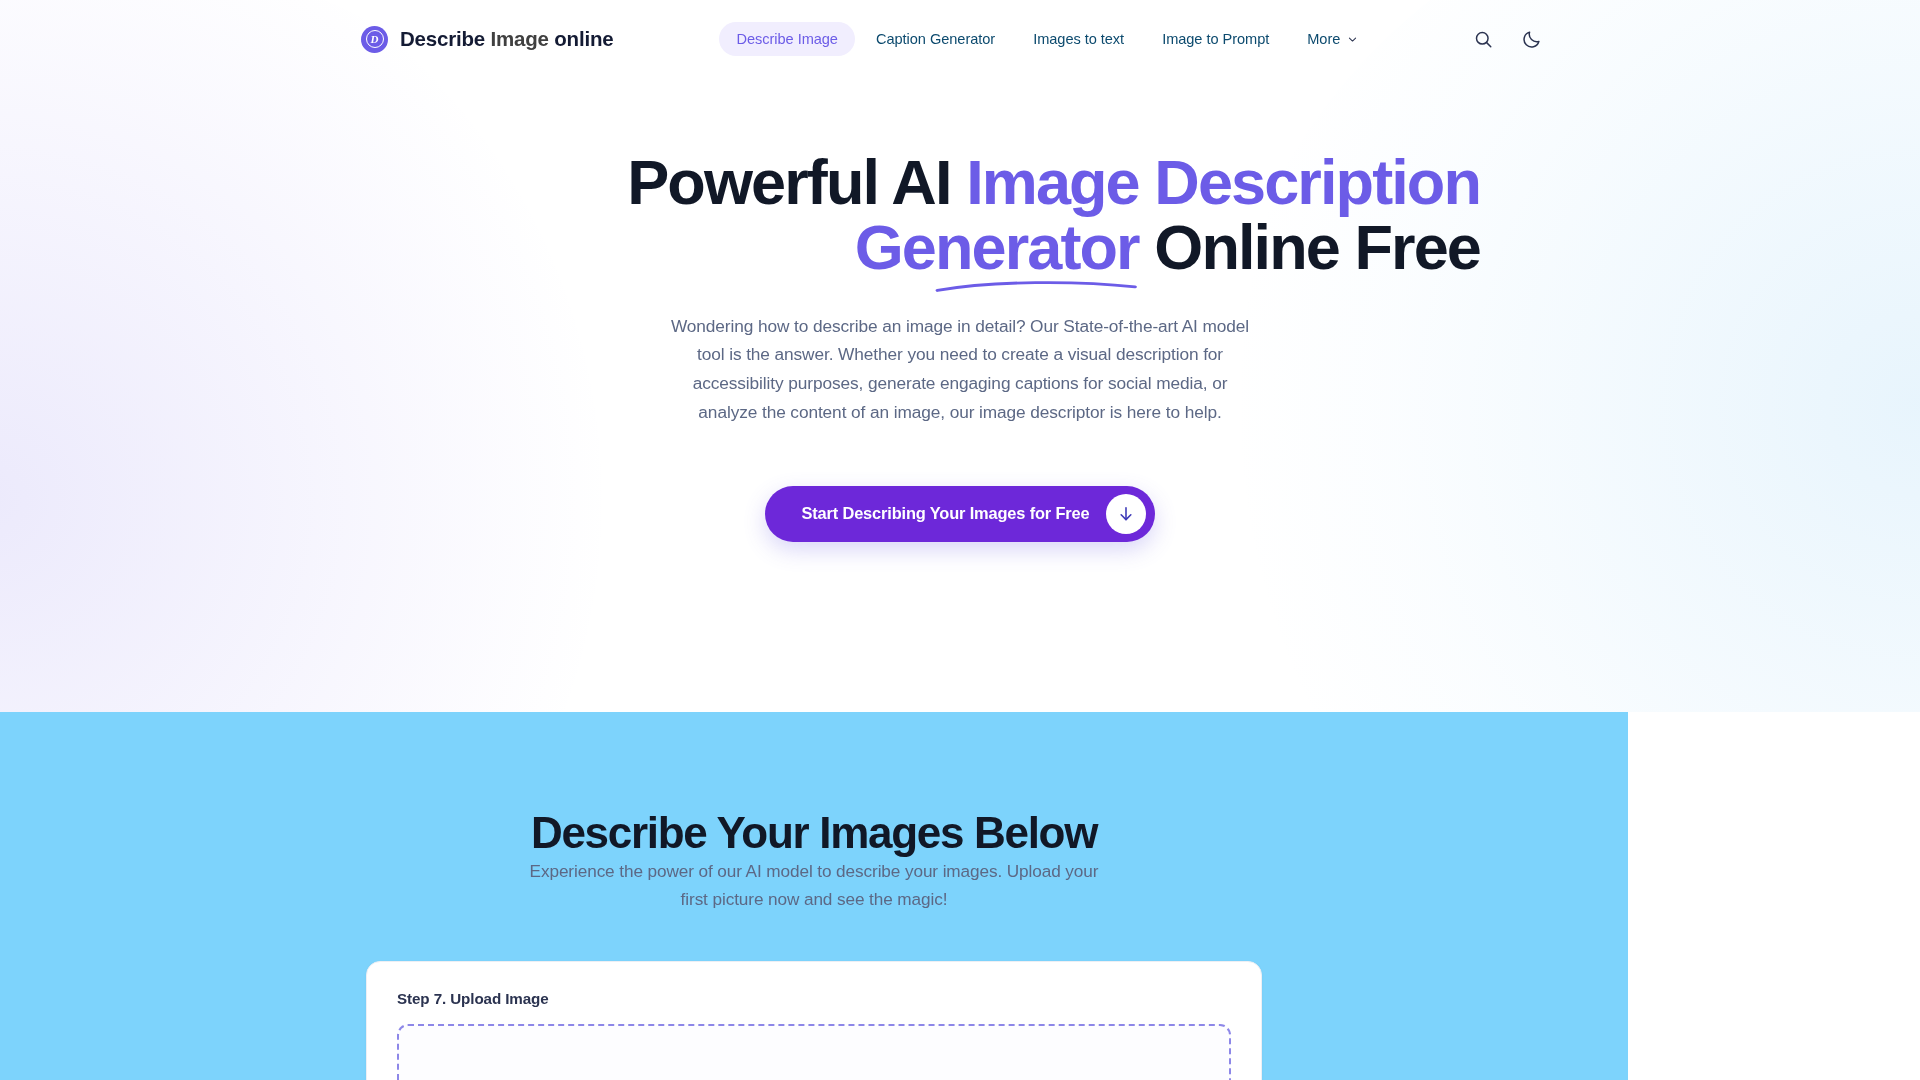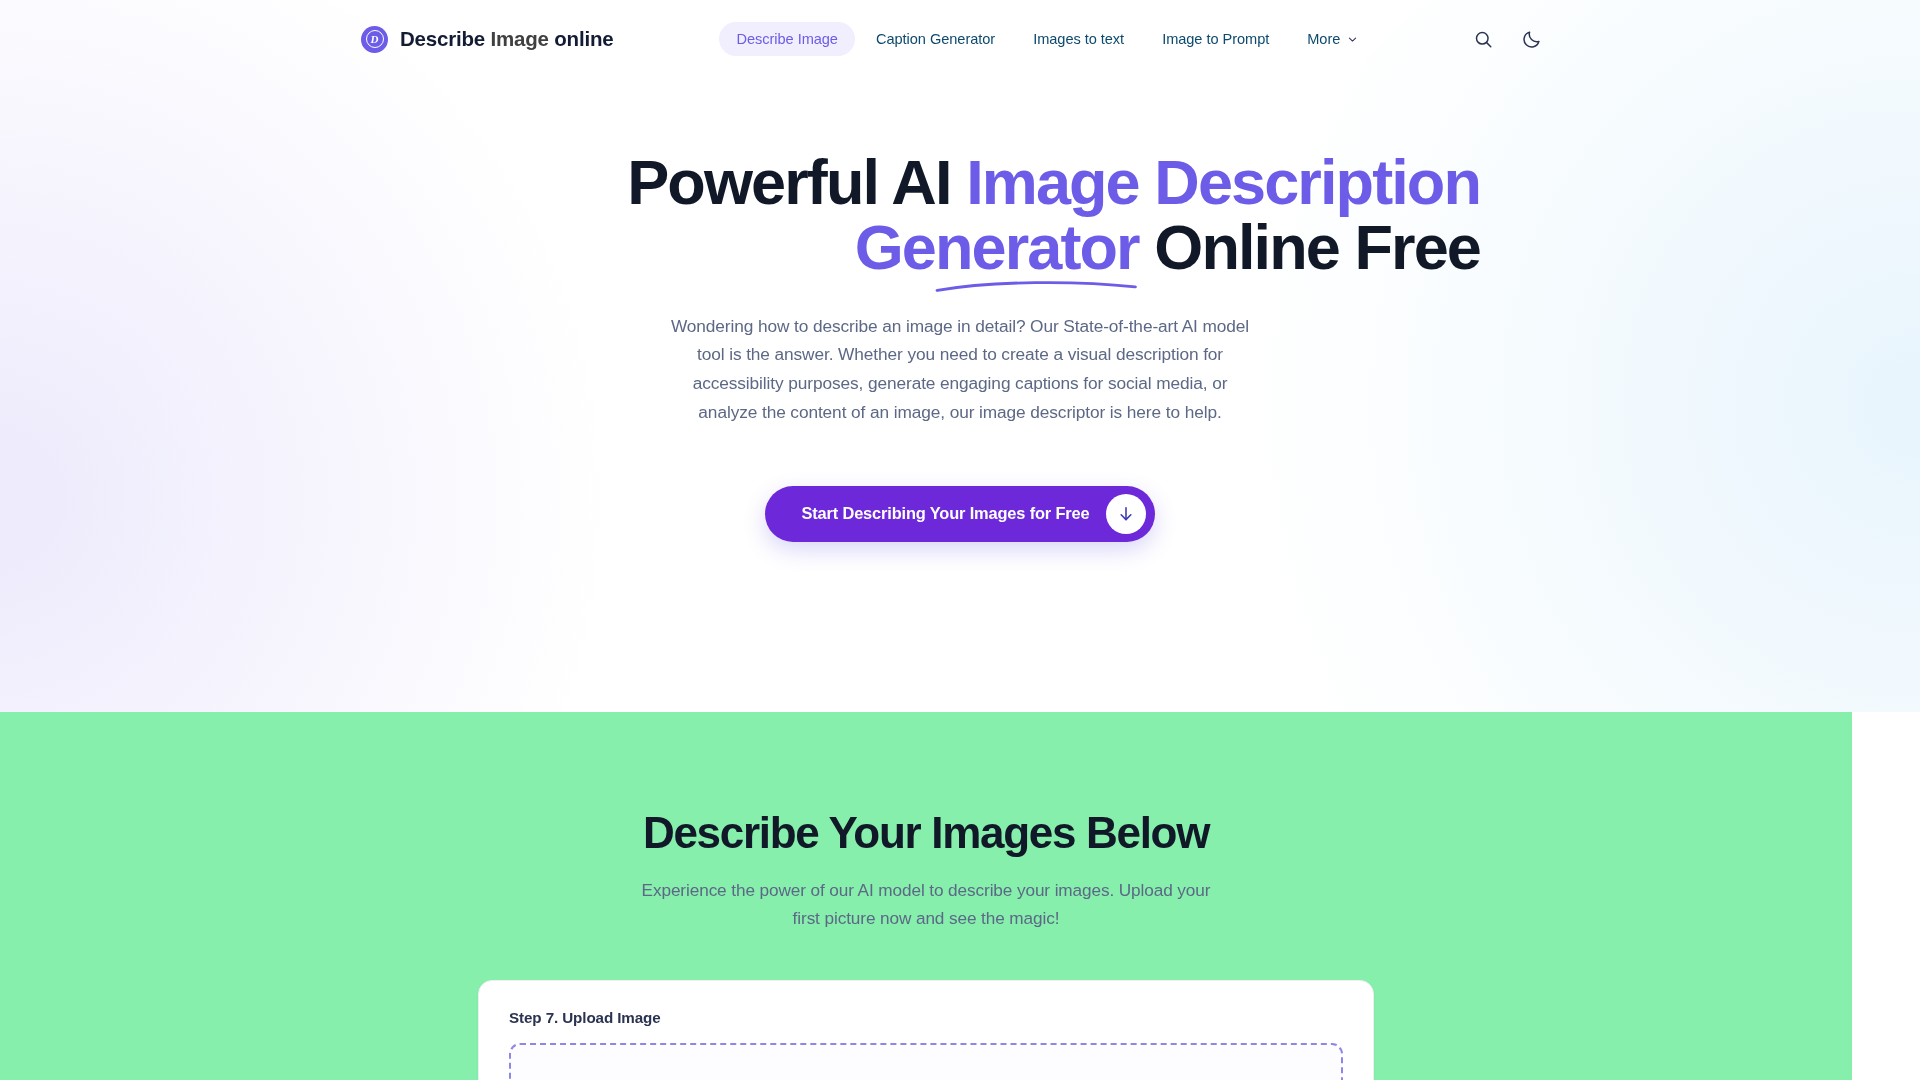--- a/index.html
+++ b/index.html
@@ -158,33 +158,33 @@
   .cta-circle {
     width:40px; height:40px; border-radius:50%;
     background:#ffffff;
     display:flex; align-items:center; justify-content:center;
     flex:0 0 auto;
   }
 
   
   .below {
     position:relative;
-    width:1852px;
-    background:#86efac;
+    width:1628px;
+    background:#7dd3fc;
     height:368px;
     text-align:center;
   }
   h2.section-title {
     padding-top:96px;
     font-size:44px; font-weight:700;
     letter-spacing:-1.3px;
     color:#111827;
   }
   p.section-sub {
-    margin:19px auto 0;
+    margin:0 auto 0;
     width:580px;
     font-size:17.2px; line-height:1.6;
     color:#5C6885; letter-spacing:-0.1px;
   }
 
   .upload-card {
     margin:48px auto 0;
     width:896px;
     background:#ffffff;
     border:1px solid #EDEFF4;

